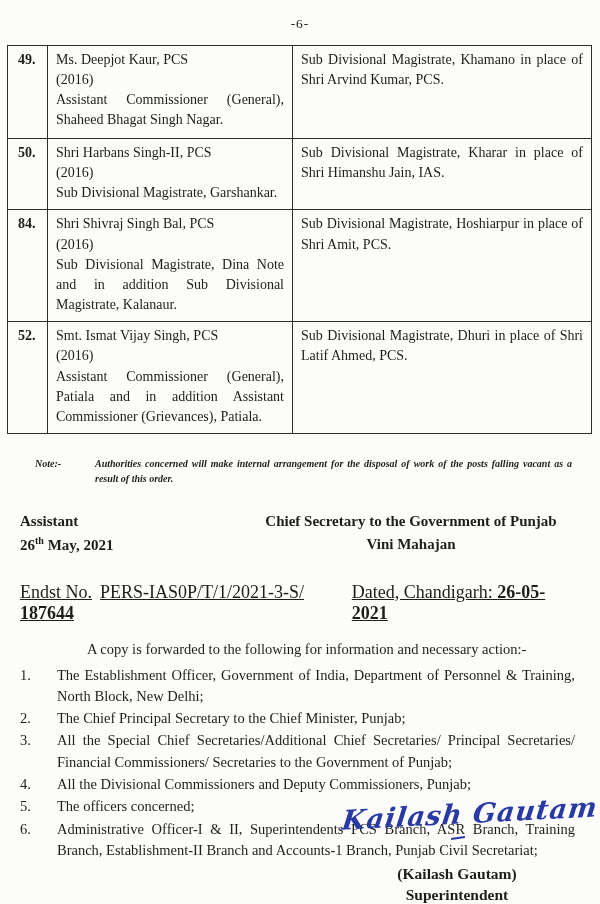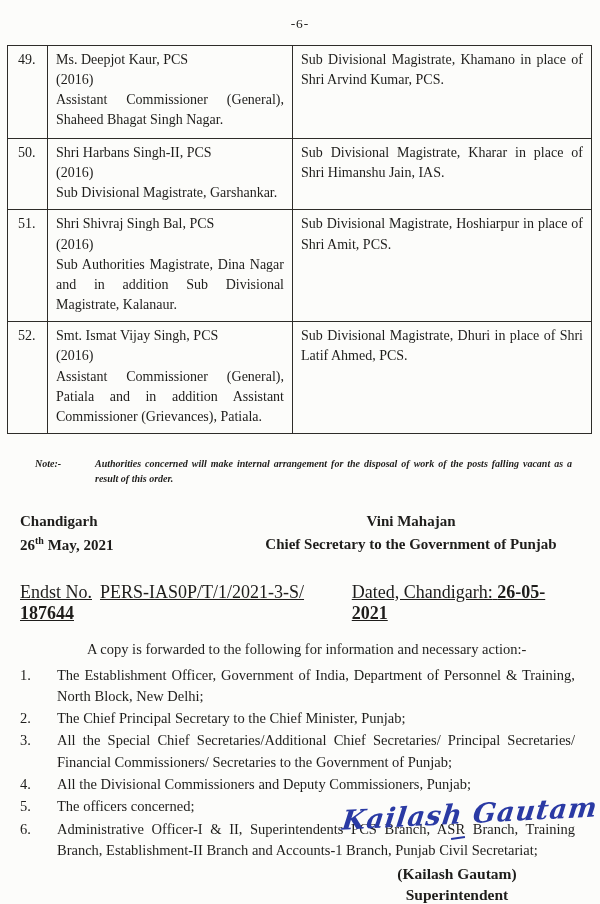--- a/index.html
+++ b/index.html
@@ -31,21 +31,21 @@
   }
   table.order-table td {
     border: 1.4px solid #2e2c29;
     vertical-align: top;
     padding: 4px 8px 6px 8px;
     font-size: 14px;
     line-height: 1.44;
   }
   table.order-table col.c-sno { width: 40px; }
   table.order-table col.c-officer { width: 245px; }
-  table.order-table td.sno { text-align: left; padding-left: 10px; }
+  table.order-table td.sno { text-align: left; padding-left: 10px; font-weight: bold; }
   table.order-table td.officer div { text-align: justify; }
   table.order-table td.posting { text-align: justify; margin-top: 20px; }
   tr.row-0 { height: 93px; }
   tr.row-1 { height: 56px; }
   tr.row-2 { height: 105px; }
   tr.row-3 { height: 99px; }
   
   .note {
     display: flex;
     margin: 22px 28px 0 35px;
@@ -146,25 +146,25 @@
         <tr class="row-1">
           <td class="sno">50.</td>
           <td class="officer">
             <div>Shri Harbans Singh-II, PCS</div>
             <div>(2016)</div>
             <div>Sub Divisional Magistrate, Garshankar.</div>
           </td>
           <td class="posting">Sub Divisional Magistrate, Kharar in place of Shri Himanshu Jain, IAS.</td>
         </tr>
         <tr class="row-2">
-          <td class="sno">51.</td>
+          <td class="sno">84.</td>
           <td class="officer">
             <div>Shri Shivraj Singh Bal, PCS</div>
             <div>(2016)</div>
-            <div>Sub Authorities Magistrate, Dina Nagar and in addition Sub Divisional Magistrate, Kalanaur.</div>
+            <div>Sub Divisional Magistrate, Dina Note and in addition Sub Divisional Magistrate, Kalanaur.</div>
           </td>
           <td class="posting">Sub Divisional Magistrate, Hoshiarpur in place of Shri Amit, PCS.</td>
         </tr>
         <tr class="row-3">
           <td class="sno">52.</td>
           <td class="officer">
             <div>Smt. Ismat Vijay Singh, PCS</div>
             <div>(2016)</div>
             <div>Assistant Commissioner (General), Patiala and in addition Assistant Commissioner (Grievances), Patiala.</div>
           </td>
@@ -173,26 +173,26 @@
       </tbody>
   </table>
 
   <div class="note">
     <div class="note-label">Note:-</div>
     <div class="note-body">Authorities concerned will make internal arrangement for the disposal of work of the posts falling vacant as a result of this order.</div>
   </div>
 
   <div class="signoff">
     <div class="place-date">
-      <div>Chandigarh</div>
+      <div>Assistant</div>
       <div><span>26</span><sup>th</sup><span> May, 2021</span></div>
     </div>
     <div class="authority">
+      <div>Chief Secretary to the Government of Punjab</div>
       <div>Vini Mahajan</div>
-      <div>Chief Secretary to the Government of Punjab</div>
     </div>
   </div>
 
   <div class="endst">
     <div class="ref">
       <span class="lbl">Endst No.</span><span>PERS-IAS0P/T/1/2021-3-S/</span> <span class="bold">187644</span>
     </div>
     <div class="dated">
       <span>Dated, Chandigarh:</span> <span class="bold">26-05-2021</span>
     </div>

